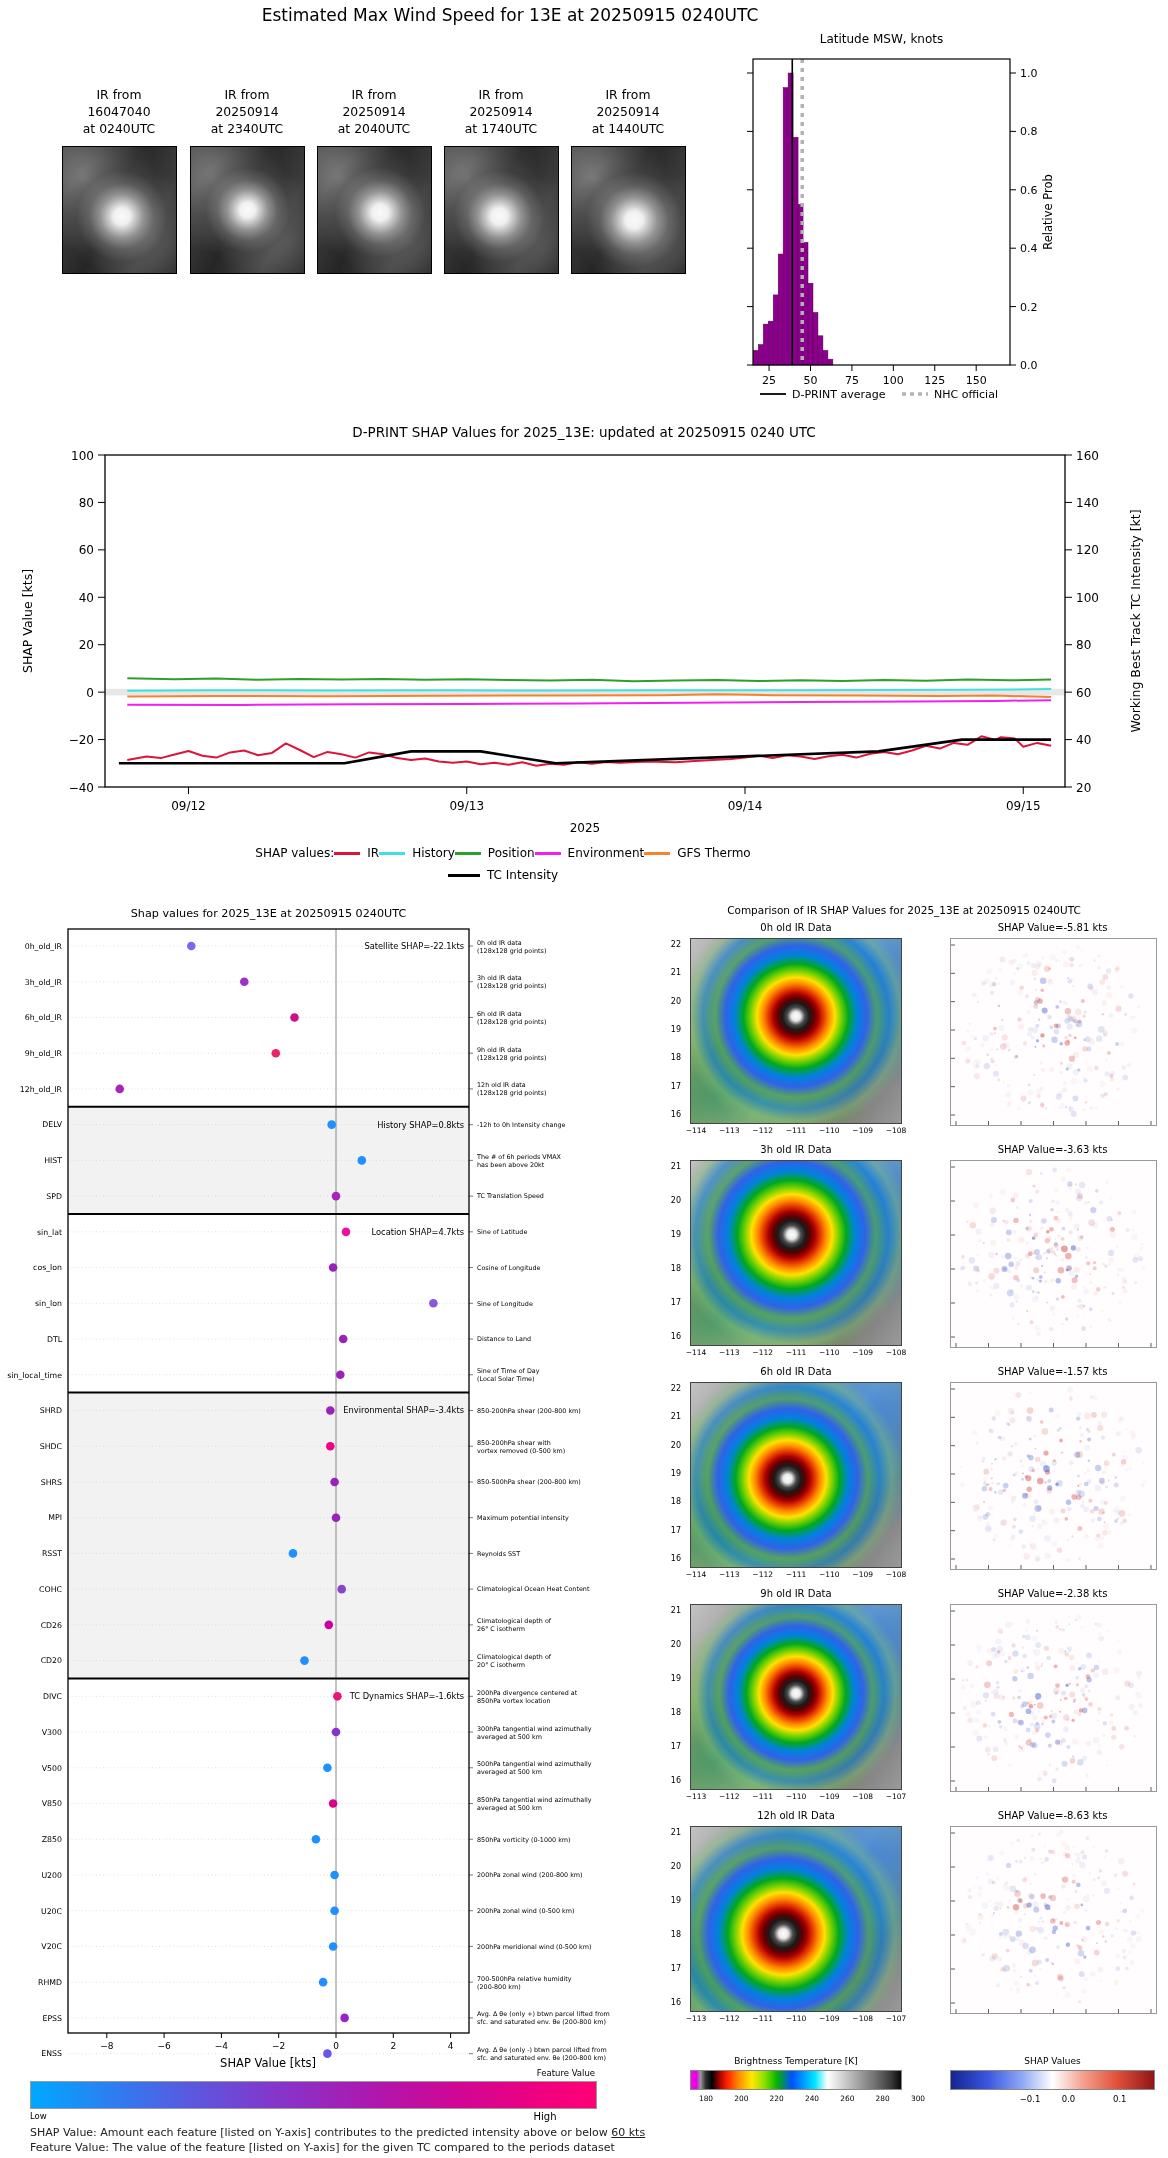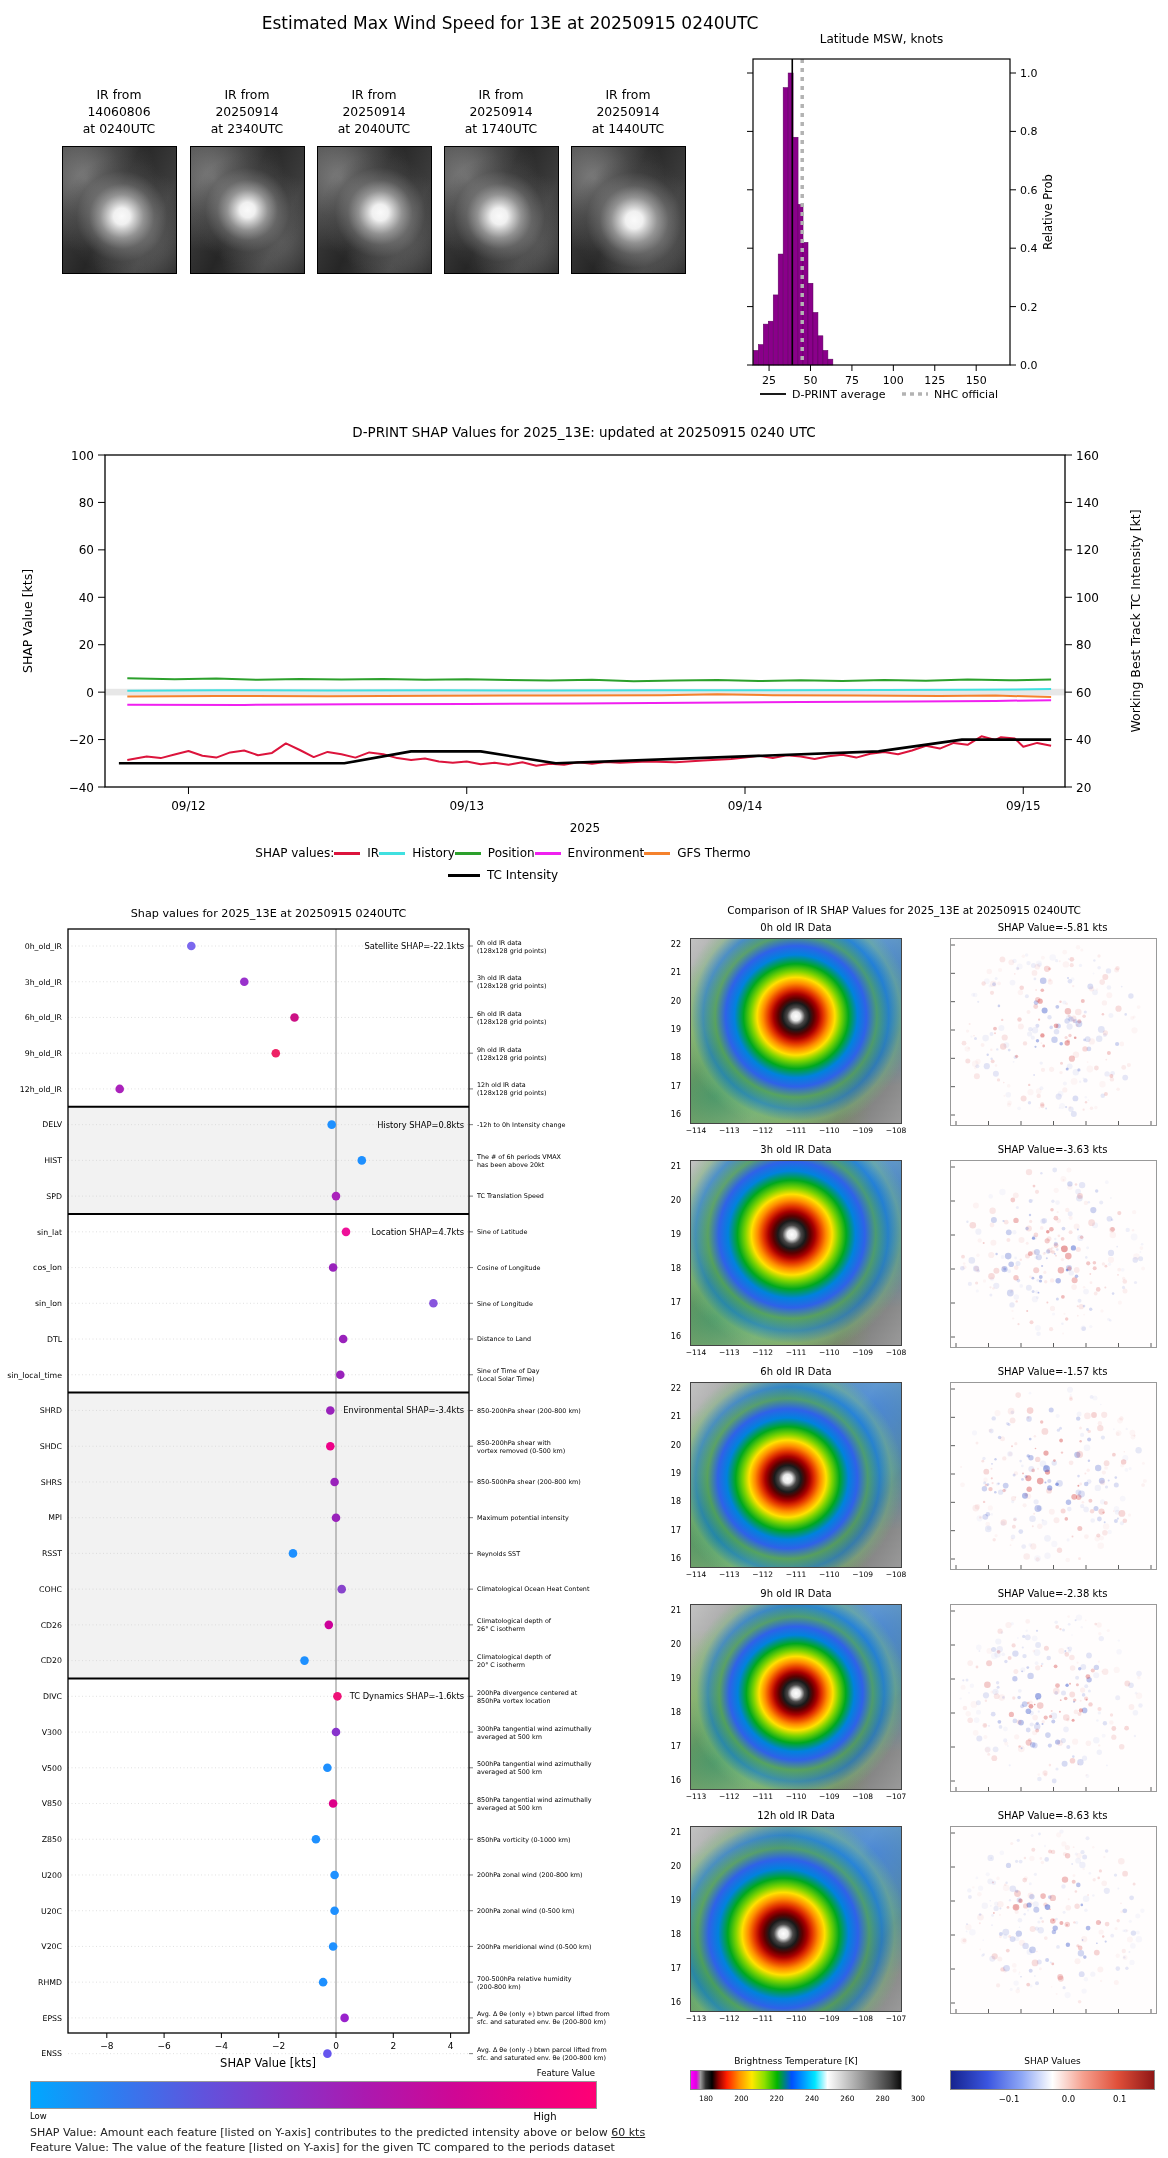--- a/index.html
+++ b/index.html
@@ -3,21 +3,21 @@
 <meta charset="utf-8">
 <style>
   html,body{margin:0;padding:0;}
   body{
     width:1168px;height:2158px;position:relative;background:#ffffff;
     font-family:"DejaVu Sans",sans-serif;color:#000;overflow:hidden;
   }
   .abs{position:absolute;}
   svg text{font-family:"DejaVu Sans",sans-serif;fill:#000;}
   
-  .s1-title{left:0;top:13px;width:1020px;font-size:17px;text-align:center;}
+  .s1-title{left:0;top:5px;width:1020px;font-size:17px;text-align:center;}
   .thumb-cap{top:86px;width:150px;text-align:center;font-size:12.4px;line-height:17px;}
   .ir-thumb{
     top:146px;width:113px;height:126px;border:1px solid #000;
     background-color:#2e2e2e;
     background-image:
       radial-gradient(circle at var(--px) var(--py), #fafafa 0%, #f0f0f0 9%, #cfcfcf 14%, rgba(170,170,170,.75) 24%, rgba(120,120,120,.5) 36%, rgba(70,70,70,.3) 50%, rgba(40,40,40,0) 66%),
       radial-gradient(ellipse at 20% 25%, rgba(190,190,190,.5) 0%, rgba(130,130,130,.3) 30%, rgba(0,0,0,0) 55%),
       radial-gradient(ellipse at 80% 75%, rgba(150,150,150,.4) 0%, rgba(0,0,0,0) 50%),
       linear-gradient(115deg,#4a4a4a,#262626 45%,#3d3d3d 75%,#1f1f1f);
   }
@@ -59,21 +59,21 @@
   .cb-ticks{position:absolute;height:12px;}
   .cb-tick{position:absolute;font-size:7.4px;transform:translateX(-50%);margin-left:16px;}
 </style>
 </head>
 <body>
 
 <div class="abs s1-title">Estimated Max Wind Speed for 13E at 20250915 0240UTC</div>
 
 <div class="abs thumb-cap" style="left:44px">
   <div>IR from</div>
-    <div>14060806</div>
+    <div>16047040</div>
     <div>at 0240UTC</div>
 </div>
 <div class="abs thumb-cap" style="left:172px">
   <div>IR from</div>
     <div>20250914</div>
     <div>at 2340UTC</div>
 </div>
 <div class="abs thumb-cap" style="left:299px">
   <div>IR from</div>
     <div>20250914</div>
@@ -1883,16 +1883,16 @@
     <div class="cb-tick" style="left: 70.6667px;">220</div>
     <div class="cb-tick" style="left: 106px;">240</div>
     <div class="cb-tick" style="left: 141.333px;">260</div>
     <div class="cb-tick" style="left: 176.667px;">280</div>
     <div class="cb-tick" style="left: 212px;">300</div>
   </div>
 
 <div class="cb-title" style="left:950px;top:2056px;width:205px">SHAP Values</div>
 <div class="abs cb sh-cb" style="left:950px;top:2070px;width:205px"></div>
 <div id="sh-cb-ticks" class="cb-ticks" style="left:950px;top:2094px;width:205px">
-    <div class="cb-tick" style="left: 43px; font-size: 8.5px;">−0.1</div>
+    <div class="cb-tick" style="left: 64px; font-size: 8.5px;">−0.1</div>
     <div class="cb-tick" style="left: 102.5px; font-size: 8.5px;">0.0</div>
     <div class="cb-tick" style="left: 153.75px; font-size: 8.5px;">0.1</div>
   </div>
 
 </body></html>

